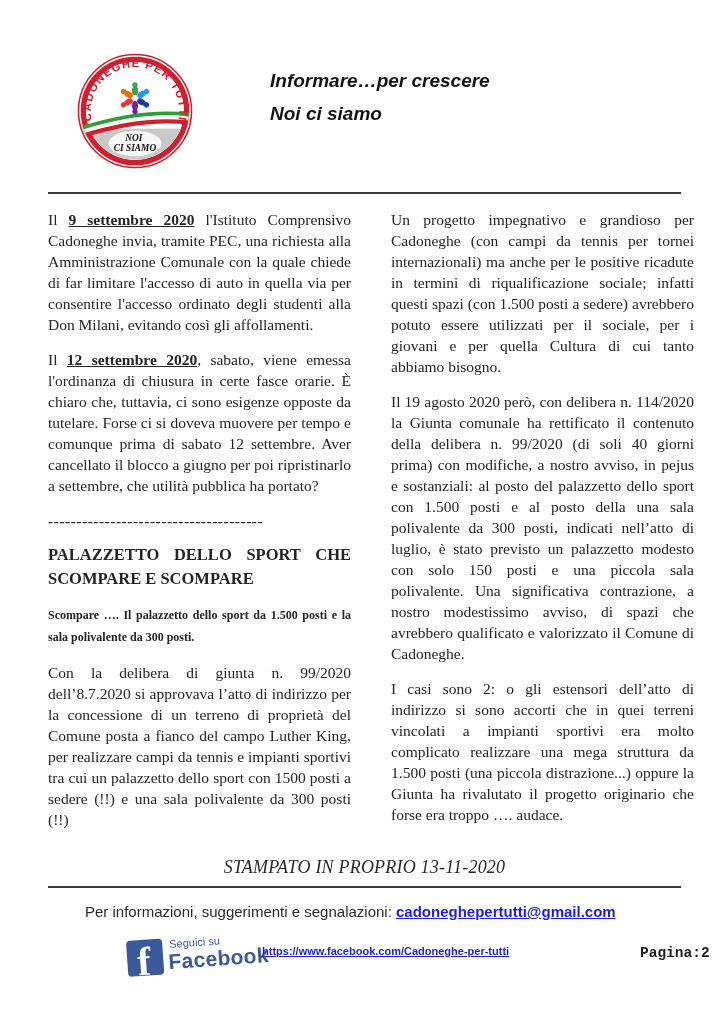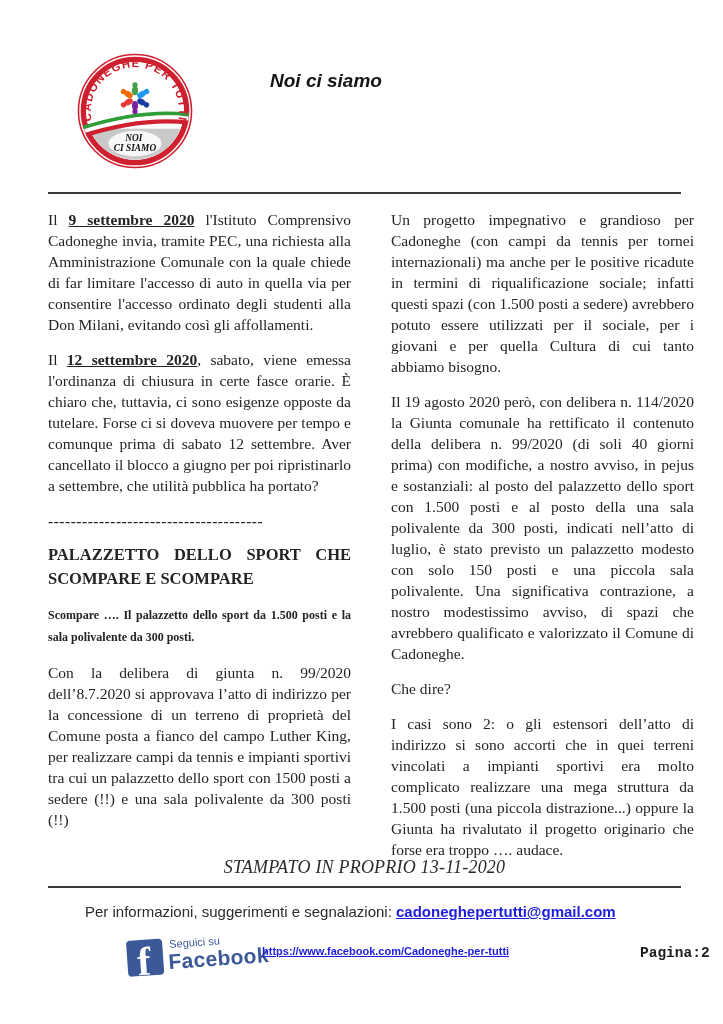--- a/index.html
+++ b/index.html
@@ -125,41 +125,41 @@
         <tspan x="60" y="90">NOI</tspan>
         <tspan x="60" y="101">CI SIAMO</tspan>
       </text>
       <text font-family="Liberation Sans, sans-serif" font-weight="bold" font-size="11.5" fill="#cf2030" letter-spacing="1.2">
         <textPath href="#ringPath" startOffset="50%" text-anchor="middle">CADONEGHE PER TUTTI</textPath>
       </text>
     </svg>
   </div>
 
   <div class="masthead">
+    <div>Informare…per crescere</div>
     <div>Noi ci siamo</div>
   </div>
 
   <div class="rule rule-top"></div>
 
   <main class="columns">
     <div class="col">
       <p><span>Il </span><span class="bold-underline">9 settembre 2020</span><span> l'Istituto Comprensivo Cadoneghe invia, tramite PEC, una richiesta alla Amministrazione Comunale con la quale chiede di far limitare l'accesso di auto in quella via per consentire l'accesso ordinato degli studenti alla Don Milani, evitando così gli affollamenti.</span></p>
       <p><span>Il </span><span class="bold-underline">12 settembre 2020</span><span>, sabato, viene emessa l'ordinanza di chiusura in certe fasce orarie. È chiaro che, tuttavia, ci sono esigenze opposte da tutelare. Forse ci si doveva muovere per tempo e comunque prima di sabato 12 settembre. Aver cancellato il blocco a giugno per poi ripristinarlo a settembre, che utilità pubblica ha portato?</span></p>
       <p class="dashes">--------------------------------------</p>
       <p class="heading">
         <span class="h-line1">PALAZZETTO DELLO SPORT CHE</span>
         <span class="h-line2">SCOMPARE E SCOMPARE</span>
       </p>
       <p class="subheading">Scompare …. Il palazzetto dello sport da 1.500 posti e la sala polivalente da 300 posti.</p>
       <p>Con la delibera di giunta n. 99/2020 dell’8.7.2020 si approvava l’atto di indirizzo per la concessione di un terreno di proprietà del Comune posta a fianco del campo Luther King, per realizzare campi da tennis e impianti sportivi tra cui un palazzetto dello sport con 1500 posti a sedere (!!) e una sala polivalente da 300 posti (!!)</p>
     </div>
     <div class="col">
       <p>Un progetto impegnativo e grandioso per Cadoneghe (con campi da tennis per tornei internazionali) ma anche per le positive ricadute in termini di riqualificazione sociale; infatti questi spazi (con 1.500 posti a sedere) avrebbero potuto essere utilizzati per il sociale, per i giovani e per quella Cultura di cui tanto abbiamo bisogno.</p>
       <p>Il 19 agosto 2020 però, con delibera n. 114/2020 la Giunta comunale ha rettificato il contenuto della delibera n. 99/2020 (di soli 40 giorni prima) con modifiche, a nostro avviso, in pejus e sostanziali: al posto del palazzetto dello sport con 1.500 posti e al posto della una sala polivalente da 300 posti, indicati nell’atto di luglio, è stato previsto un palazzetto modesto con solo 150 posti e una piccola sala polivalente. Una significativa contrazione, a nostro modestissimo avviso, di spazi che avrebbero qualificato e valorizzato il Comune di Cadoneghe.</p>
-      <p>Che dire?</p>
       <p>I casi sono 2: o gli estensori dell’atto di indirizzo si sono accorti che in quei terreni vincolati a impianti sportivi era molto complicato realizzare una mega struttura da 1.500 posti (una piccola distrazione...) oppure la Giunta ha rivalutato il progetto originario che forse era troppo …. audace.</p>
     </div>
   </main>
 
   <div class="stamp">STAMPATO IN PROPRIO 13-11-2020</div>
 
   <div class="rule rule-bottom"></div>
 
   <div class="contact"><span>Per informazioni, suggerimenti e segnalazioni: </span><a class="link">cadoneghepertutti@gmail.com</a></div>
 

